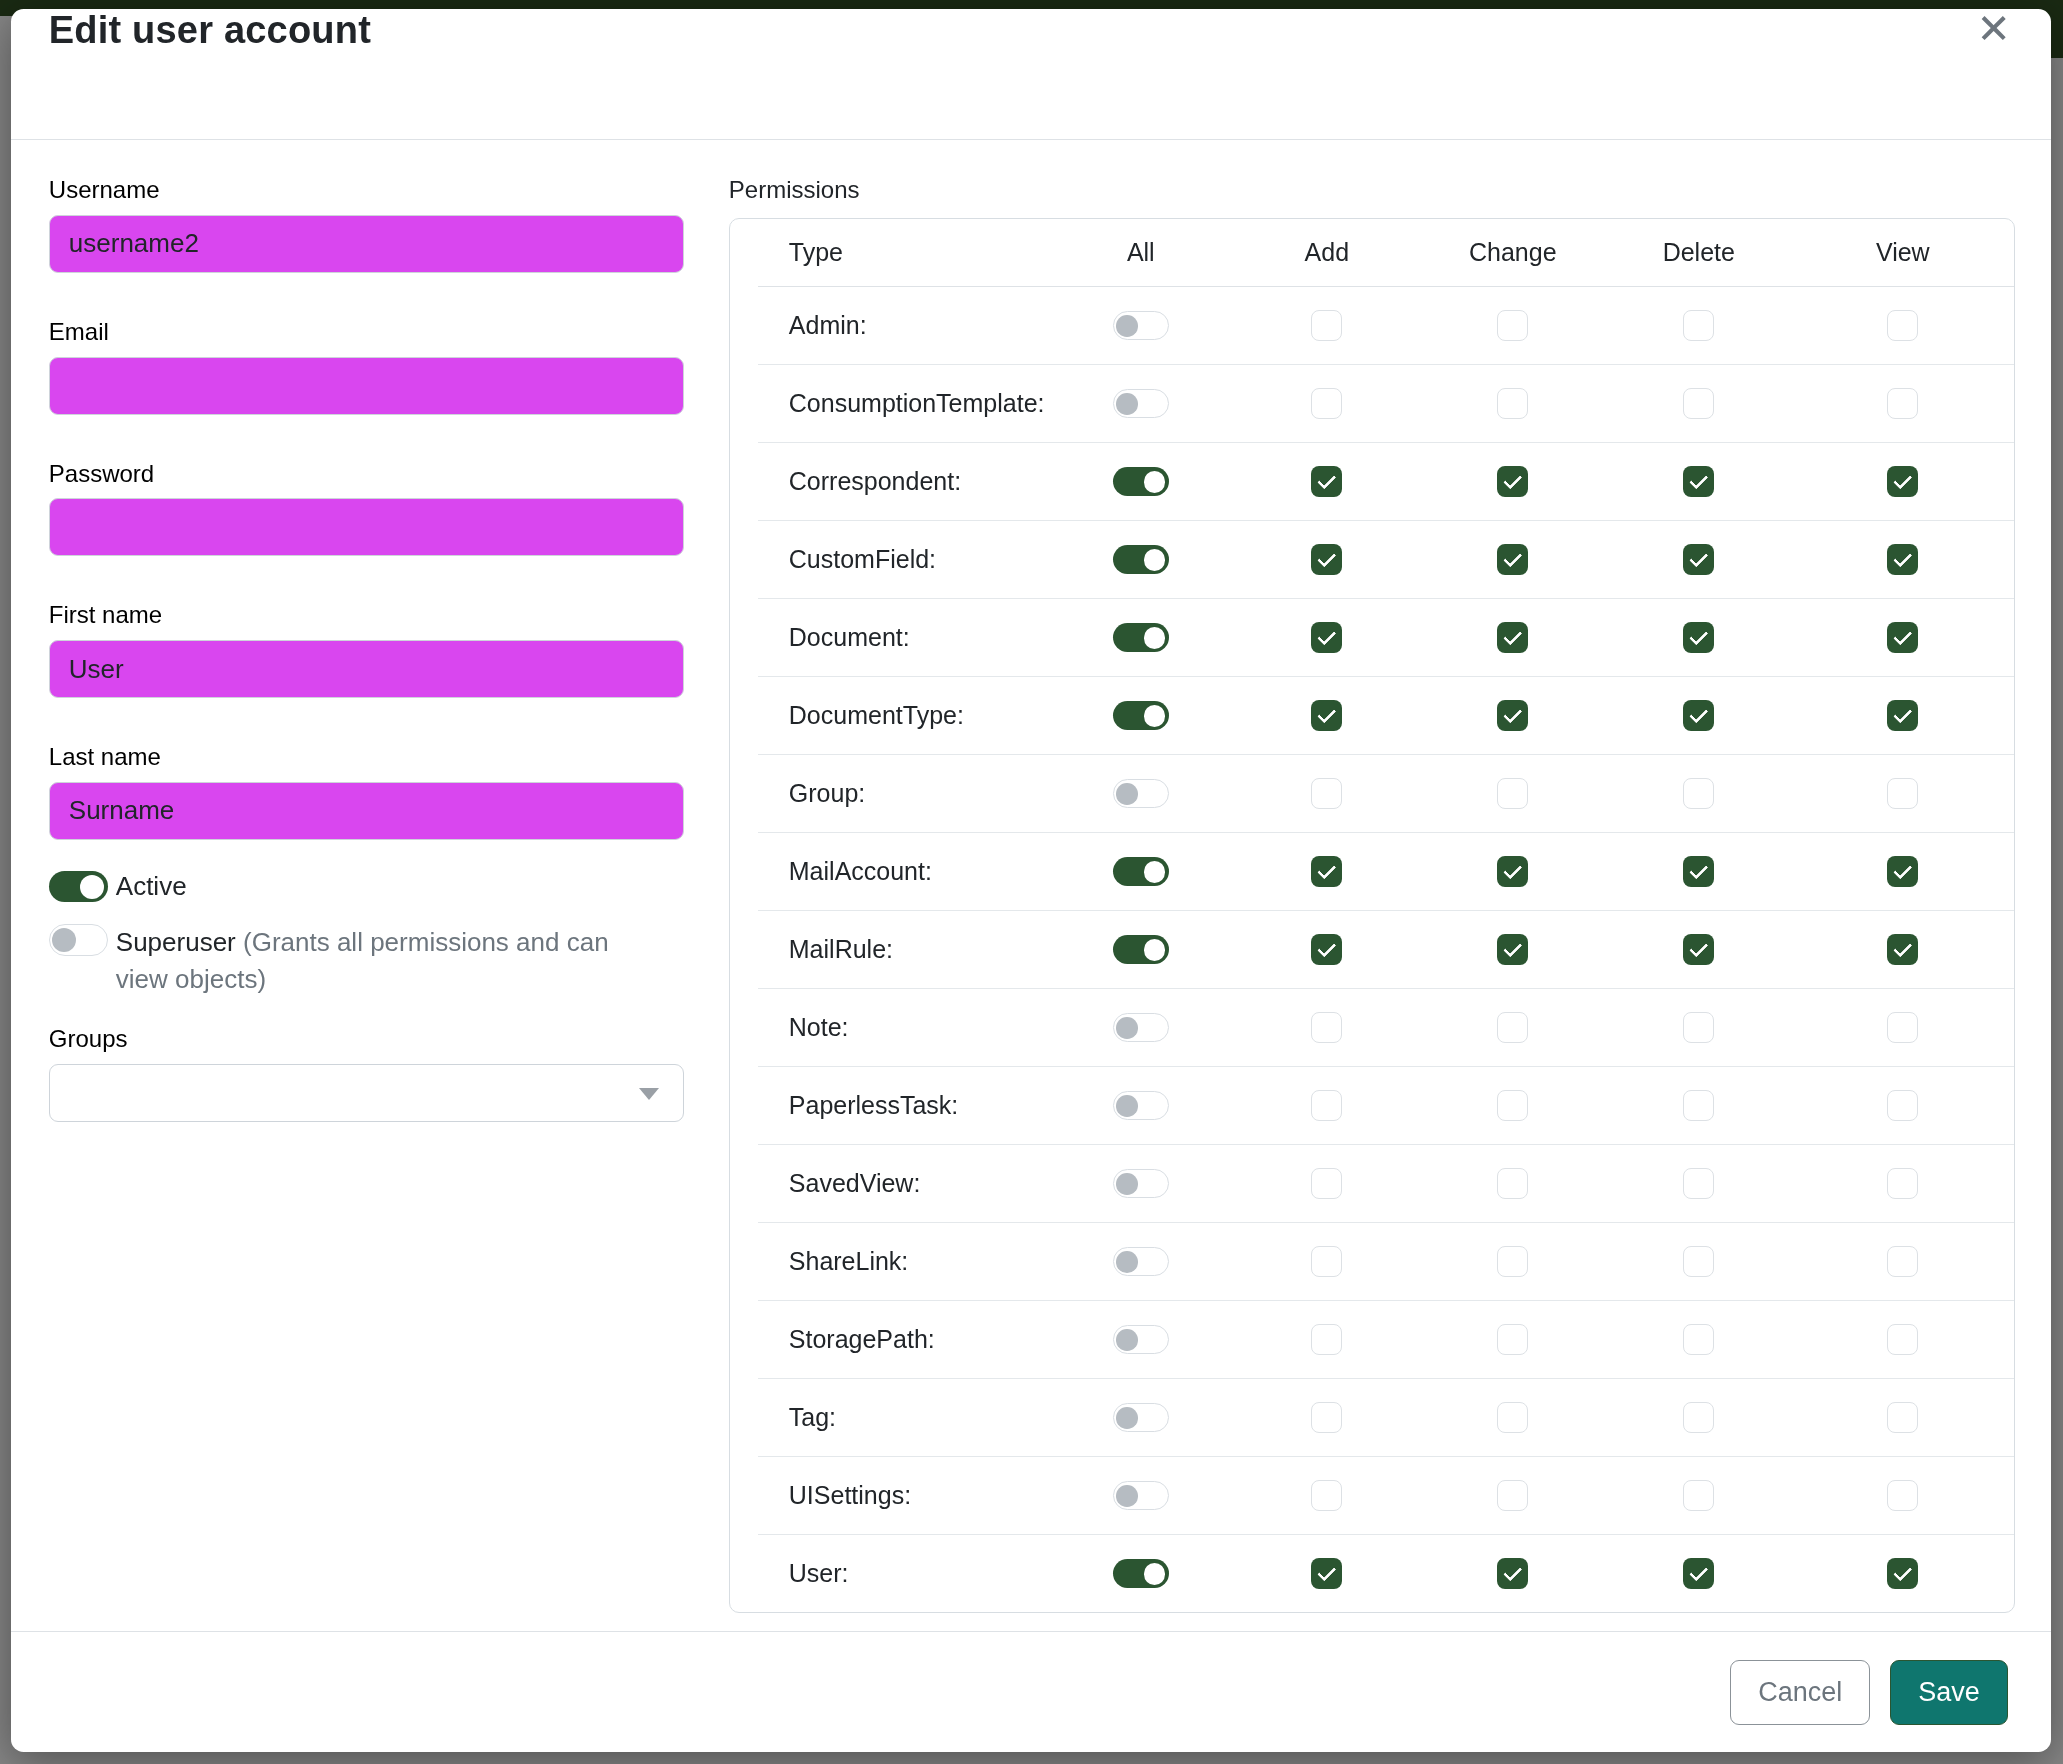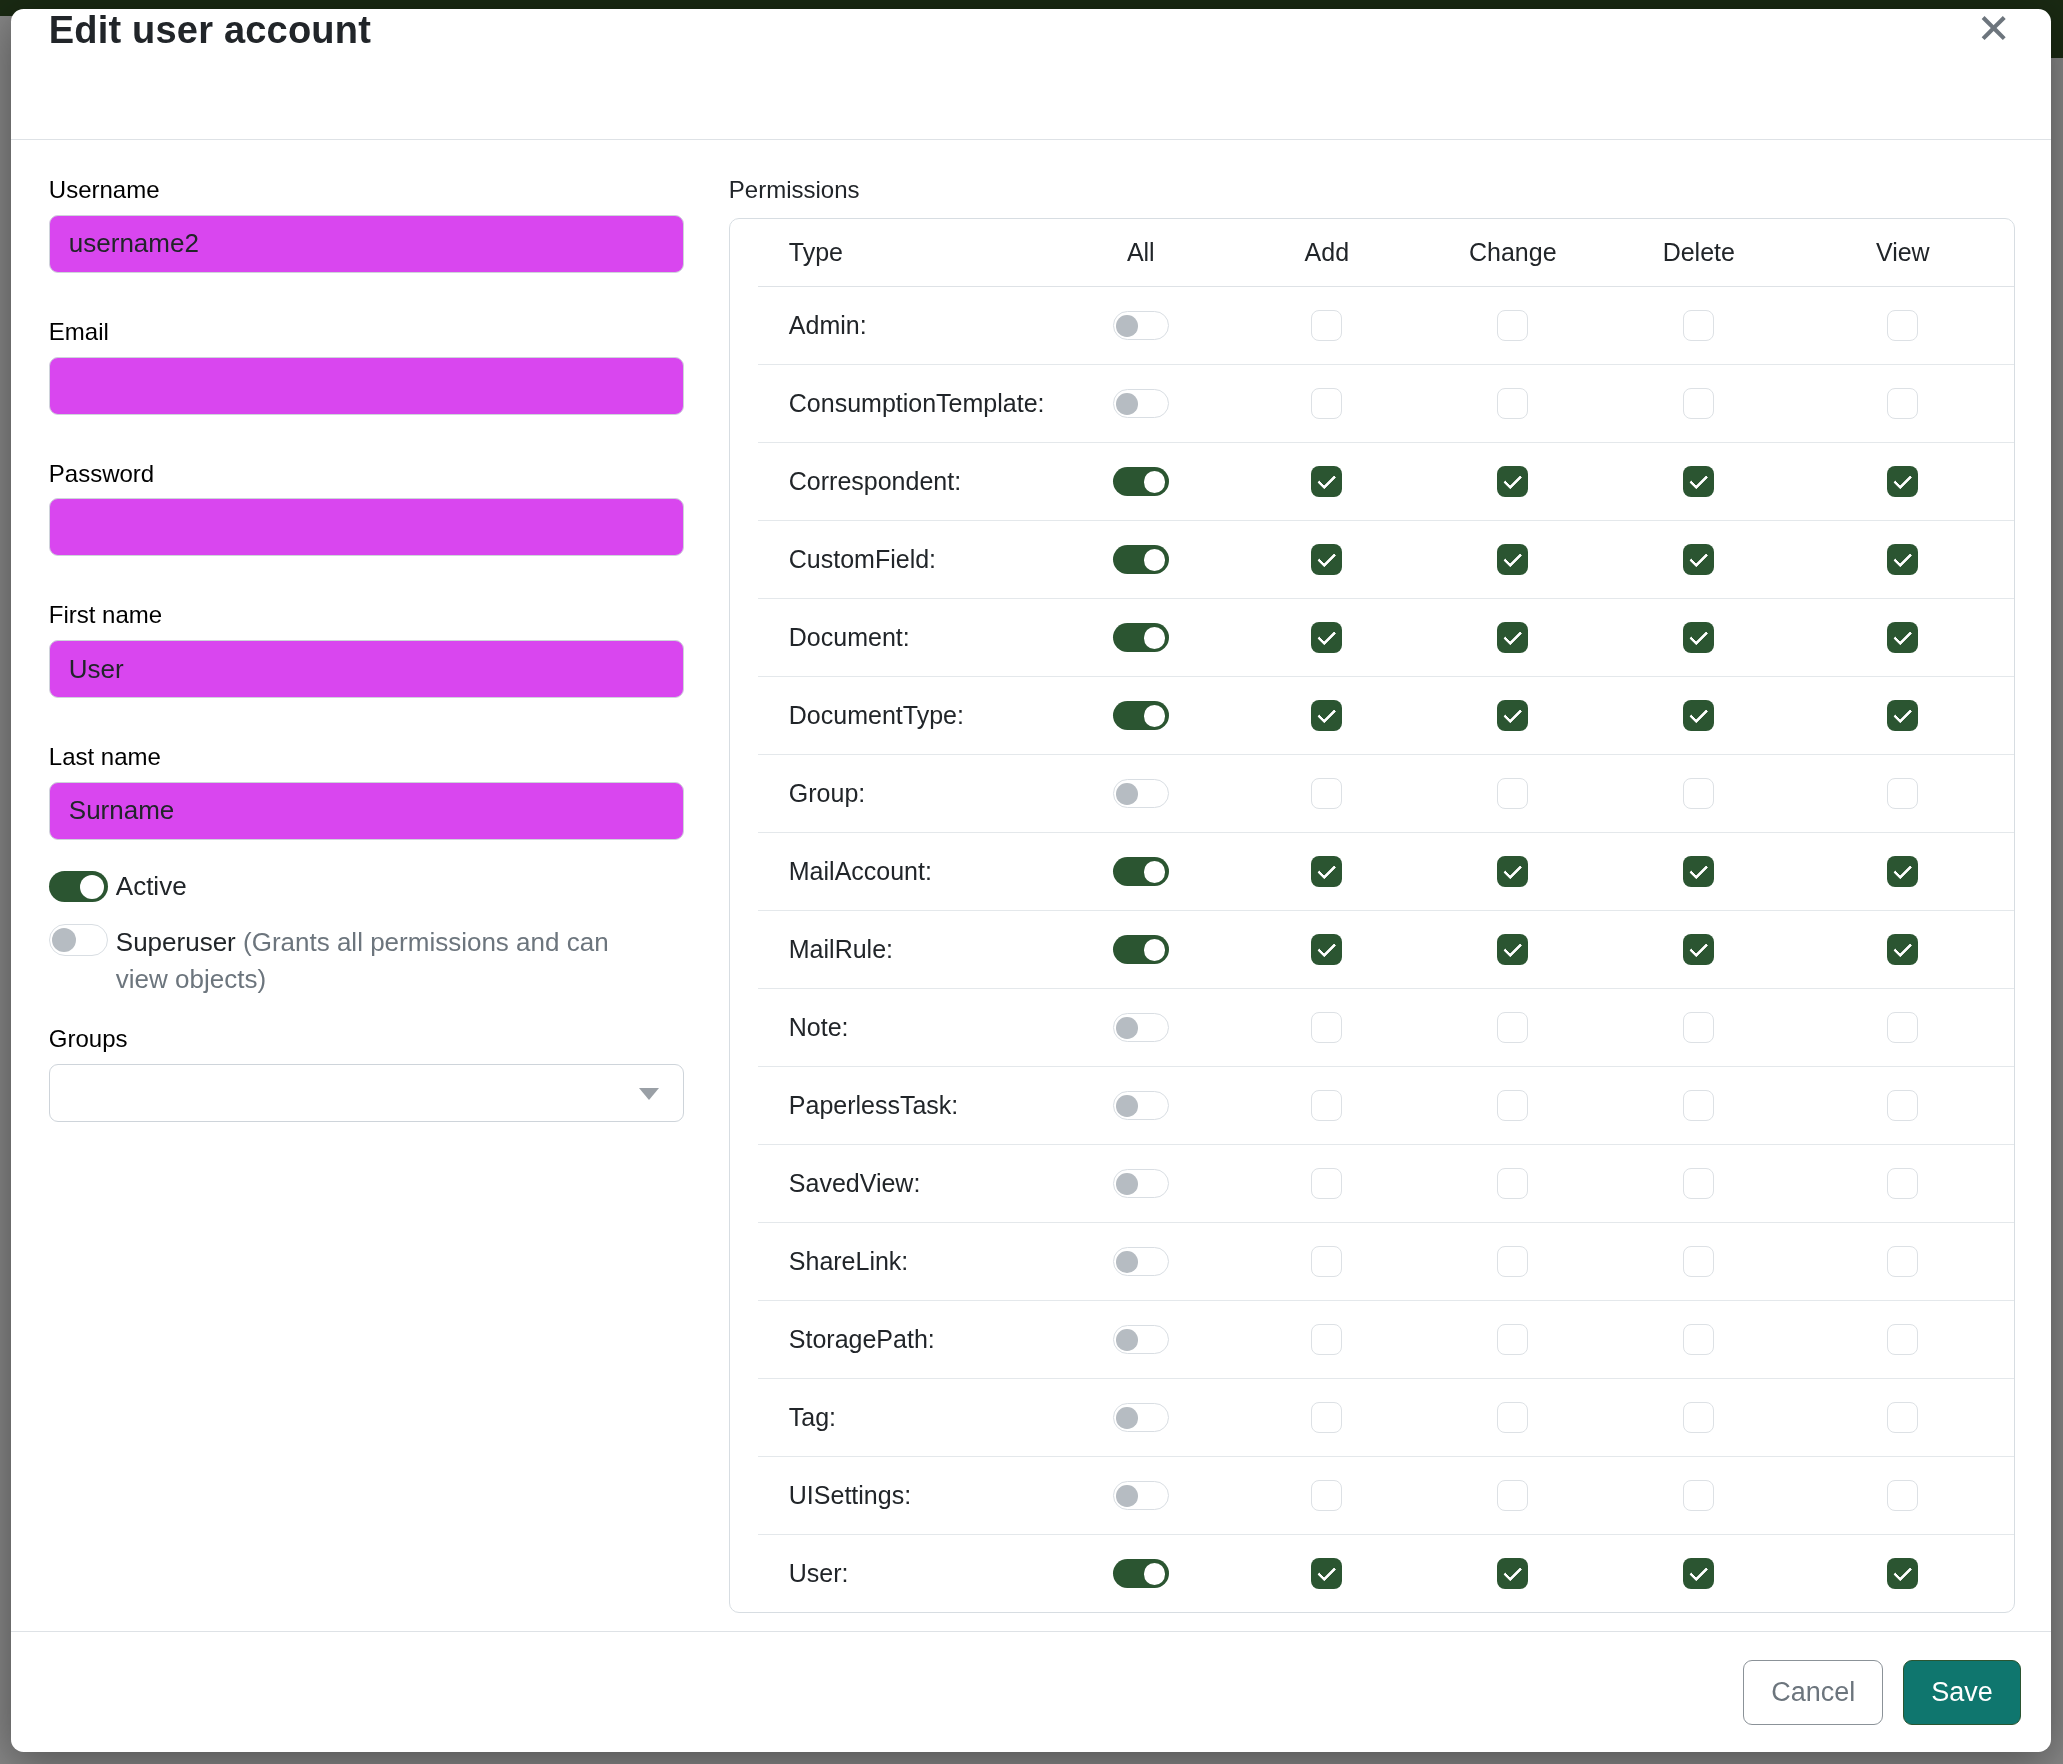--- a/index.html
+++ b/index.html
@@ -85,21 +85,21 @@
   .checkbox{width:31px;height:31px;box-sizing:border-box;border-radius:8px;cursor:pointer;
     display:flex;align-items:center;justify-content:center;}
   .checkbox.unchecked{border:1.8px solid #dde1e5;background:#fff;}
   .checkbox.checked{background:#2b5531;}
   .check-mark{width:13.5px;height:7.2px;border-left:3.6px solid #fff;border-bottom:3.6px solid #fff;
     transform:rotate(-45deg) translate(0.9px,-1.8px);border-radius:0.9px;}
 
   .modal-footer{
     flex:0 0 auto;height:121px;box-sizing:border-box;
     display:flex;align-items:center;justify-content:flex-end;gap:20px;
-    padding:0 30px;border-top:0.9px solid #dee2e6;
+    padding:0 43px;border-top:0.9px solid #dee2e6;
   }
   .btn{height:65px;box-sizing:border-box;display:flex;align-items:center;border-radius:9px;
     font-size:27px;padding:0 27px;cursor:pointer;user-select:none;}
   .btn-cancel{background:#fff;color:#6c757d;border:0.9px solid #8b9298;}
   .btn-save{background:#0f766e;color:#fff;border:0.9px solid #2b5531;}
 </style>
 </head>
 <body>
 
 <div class="top-strip"></div>

